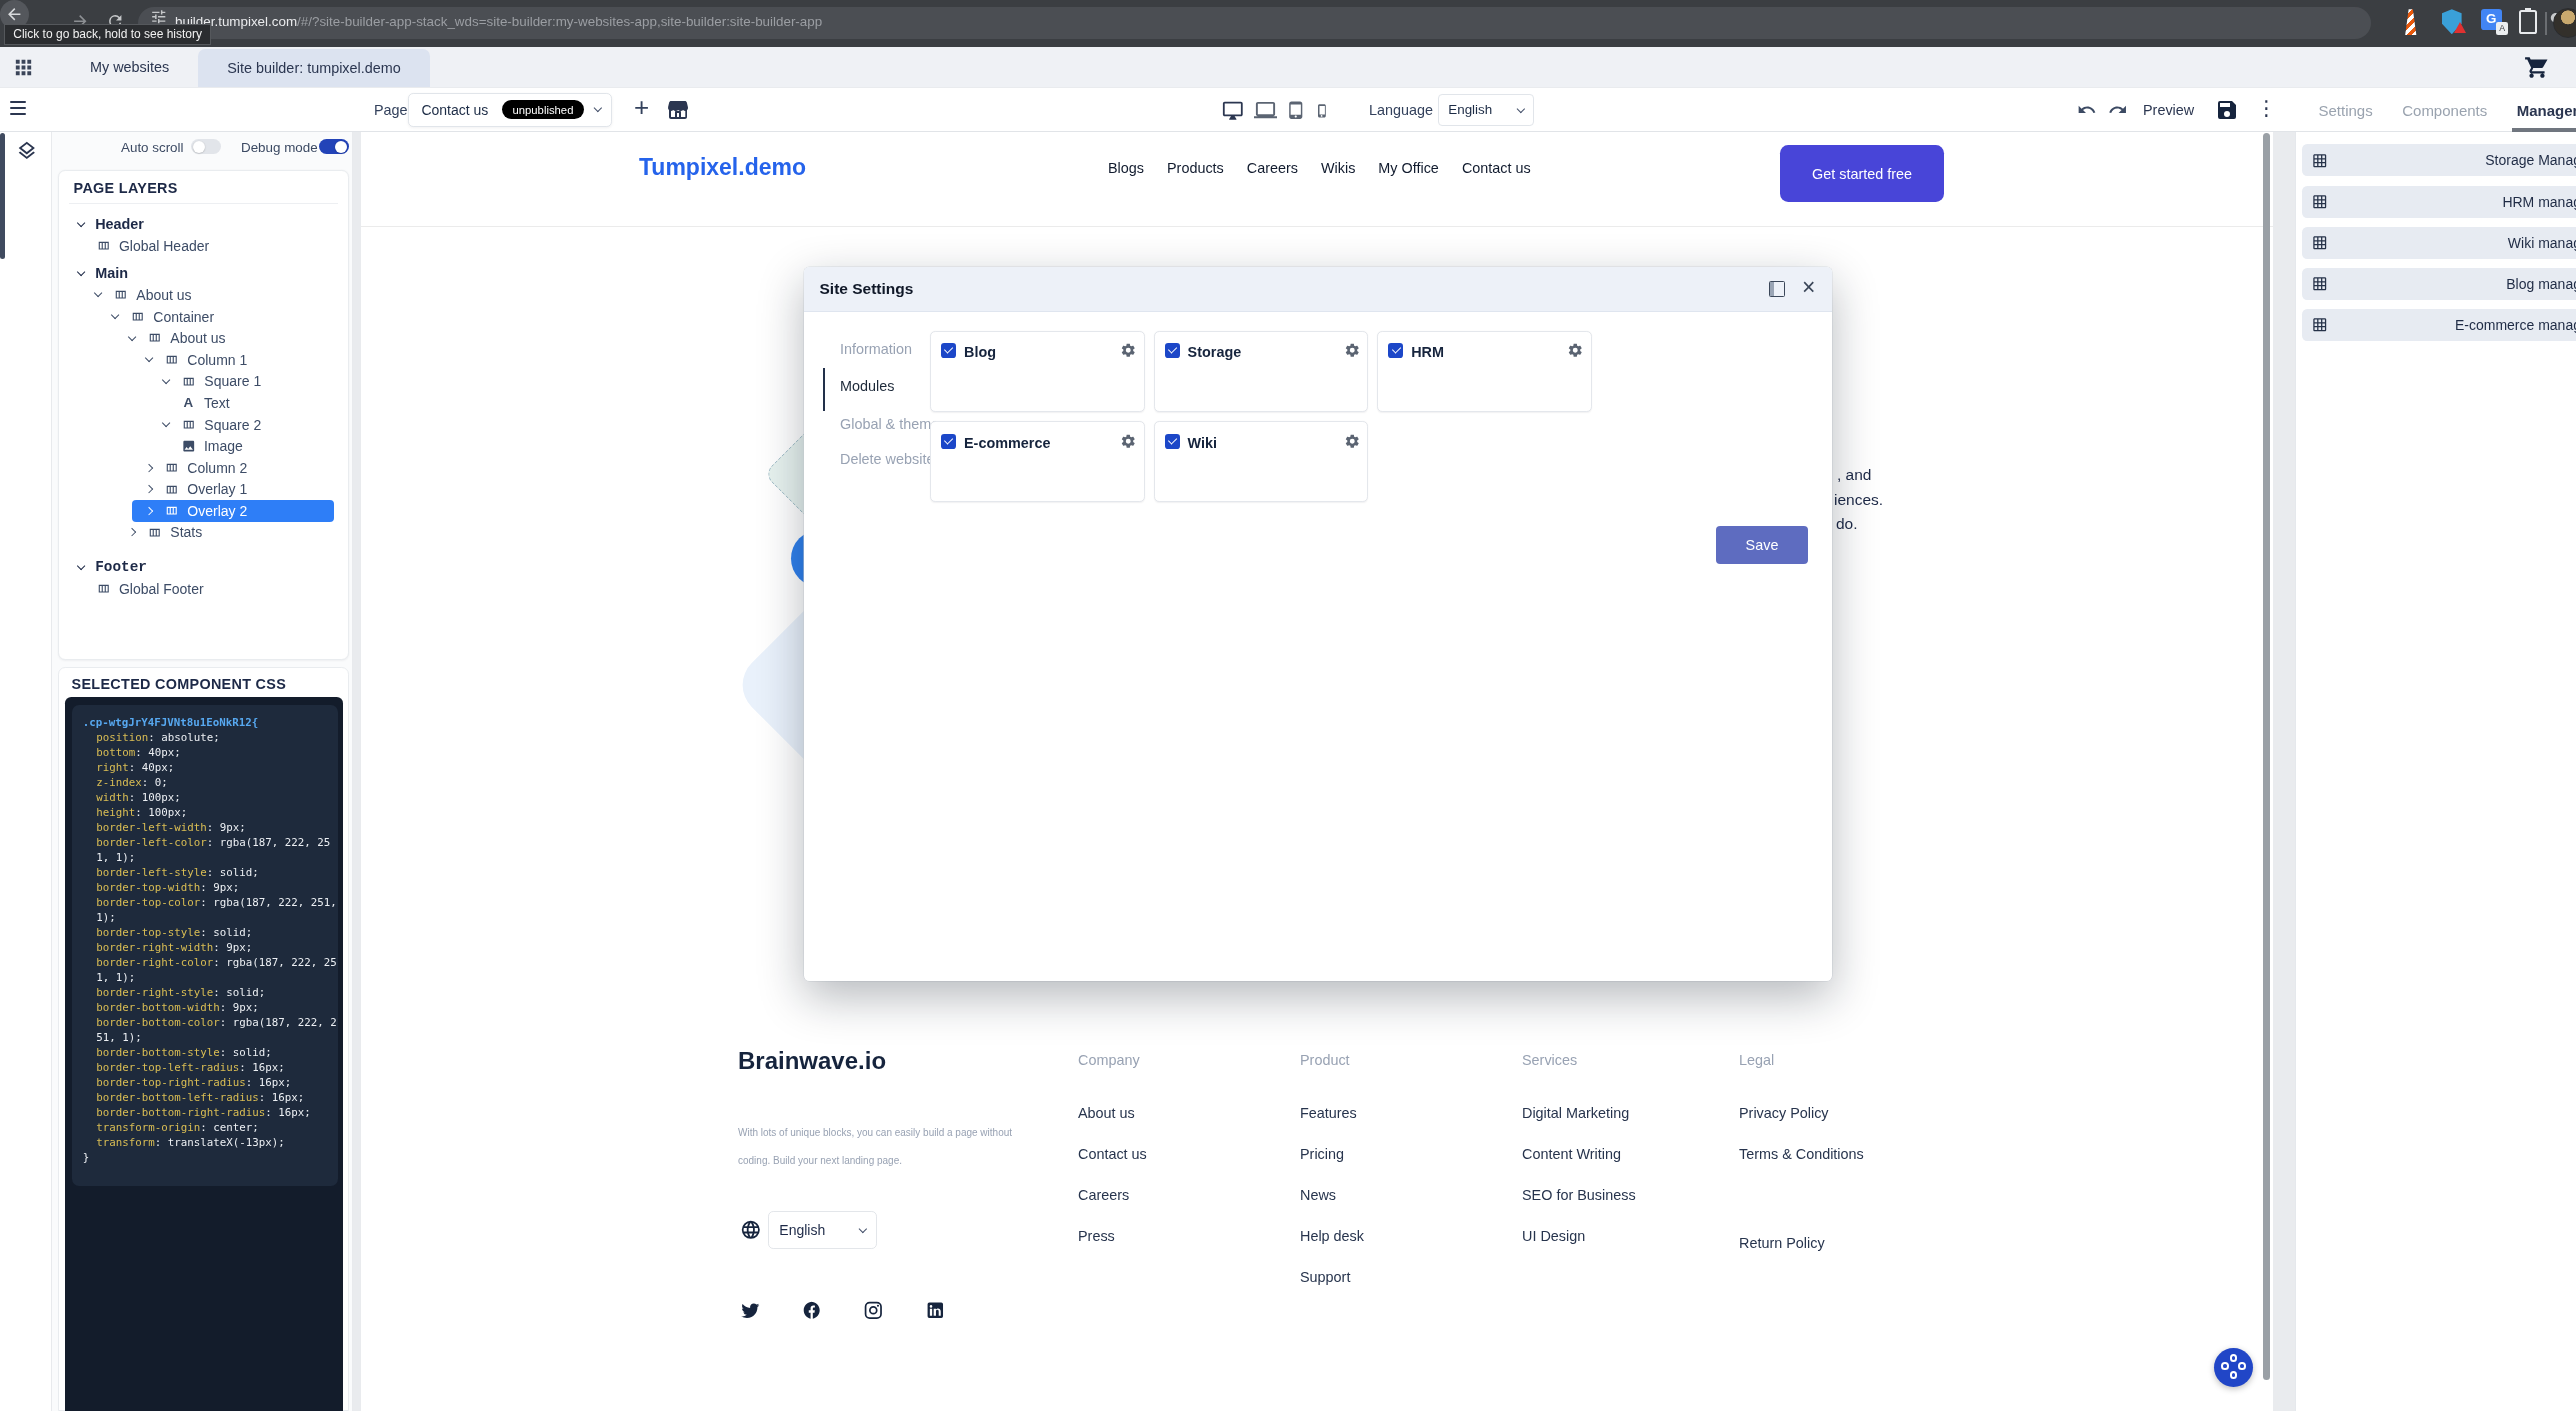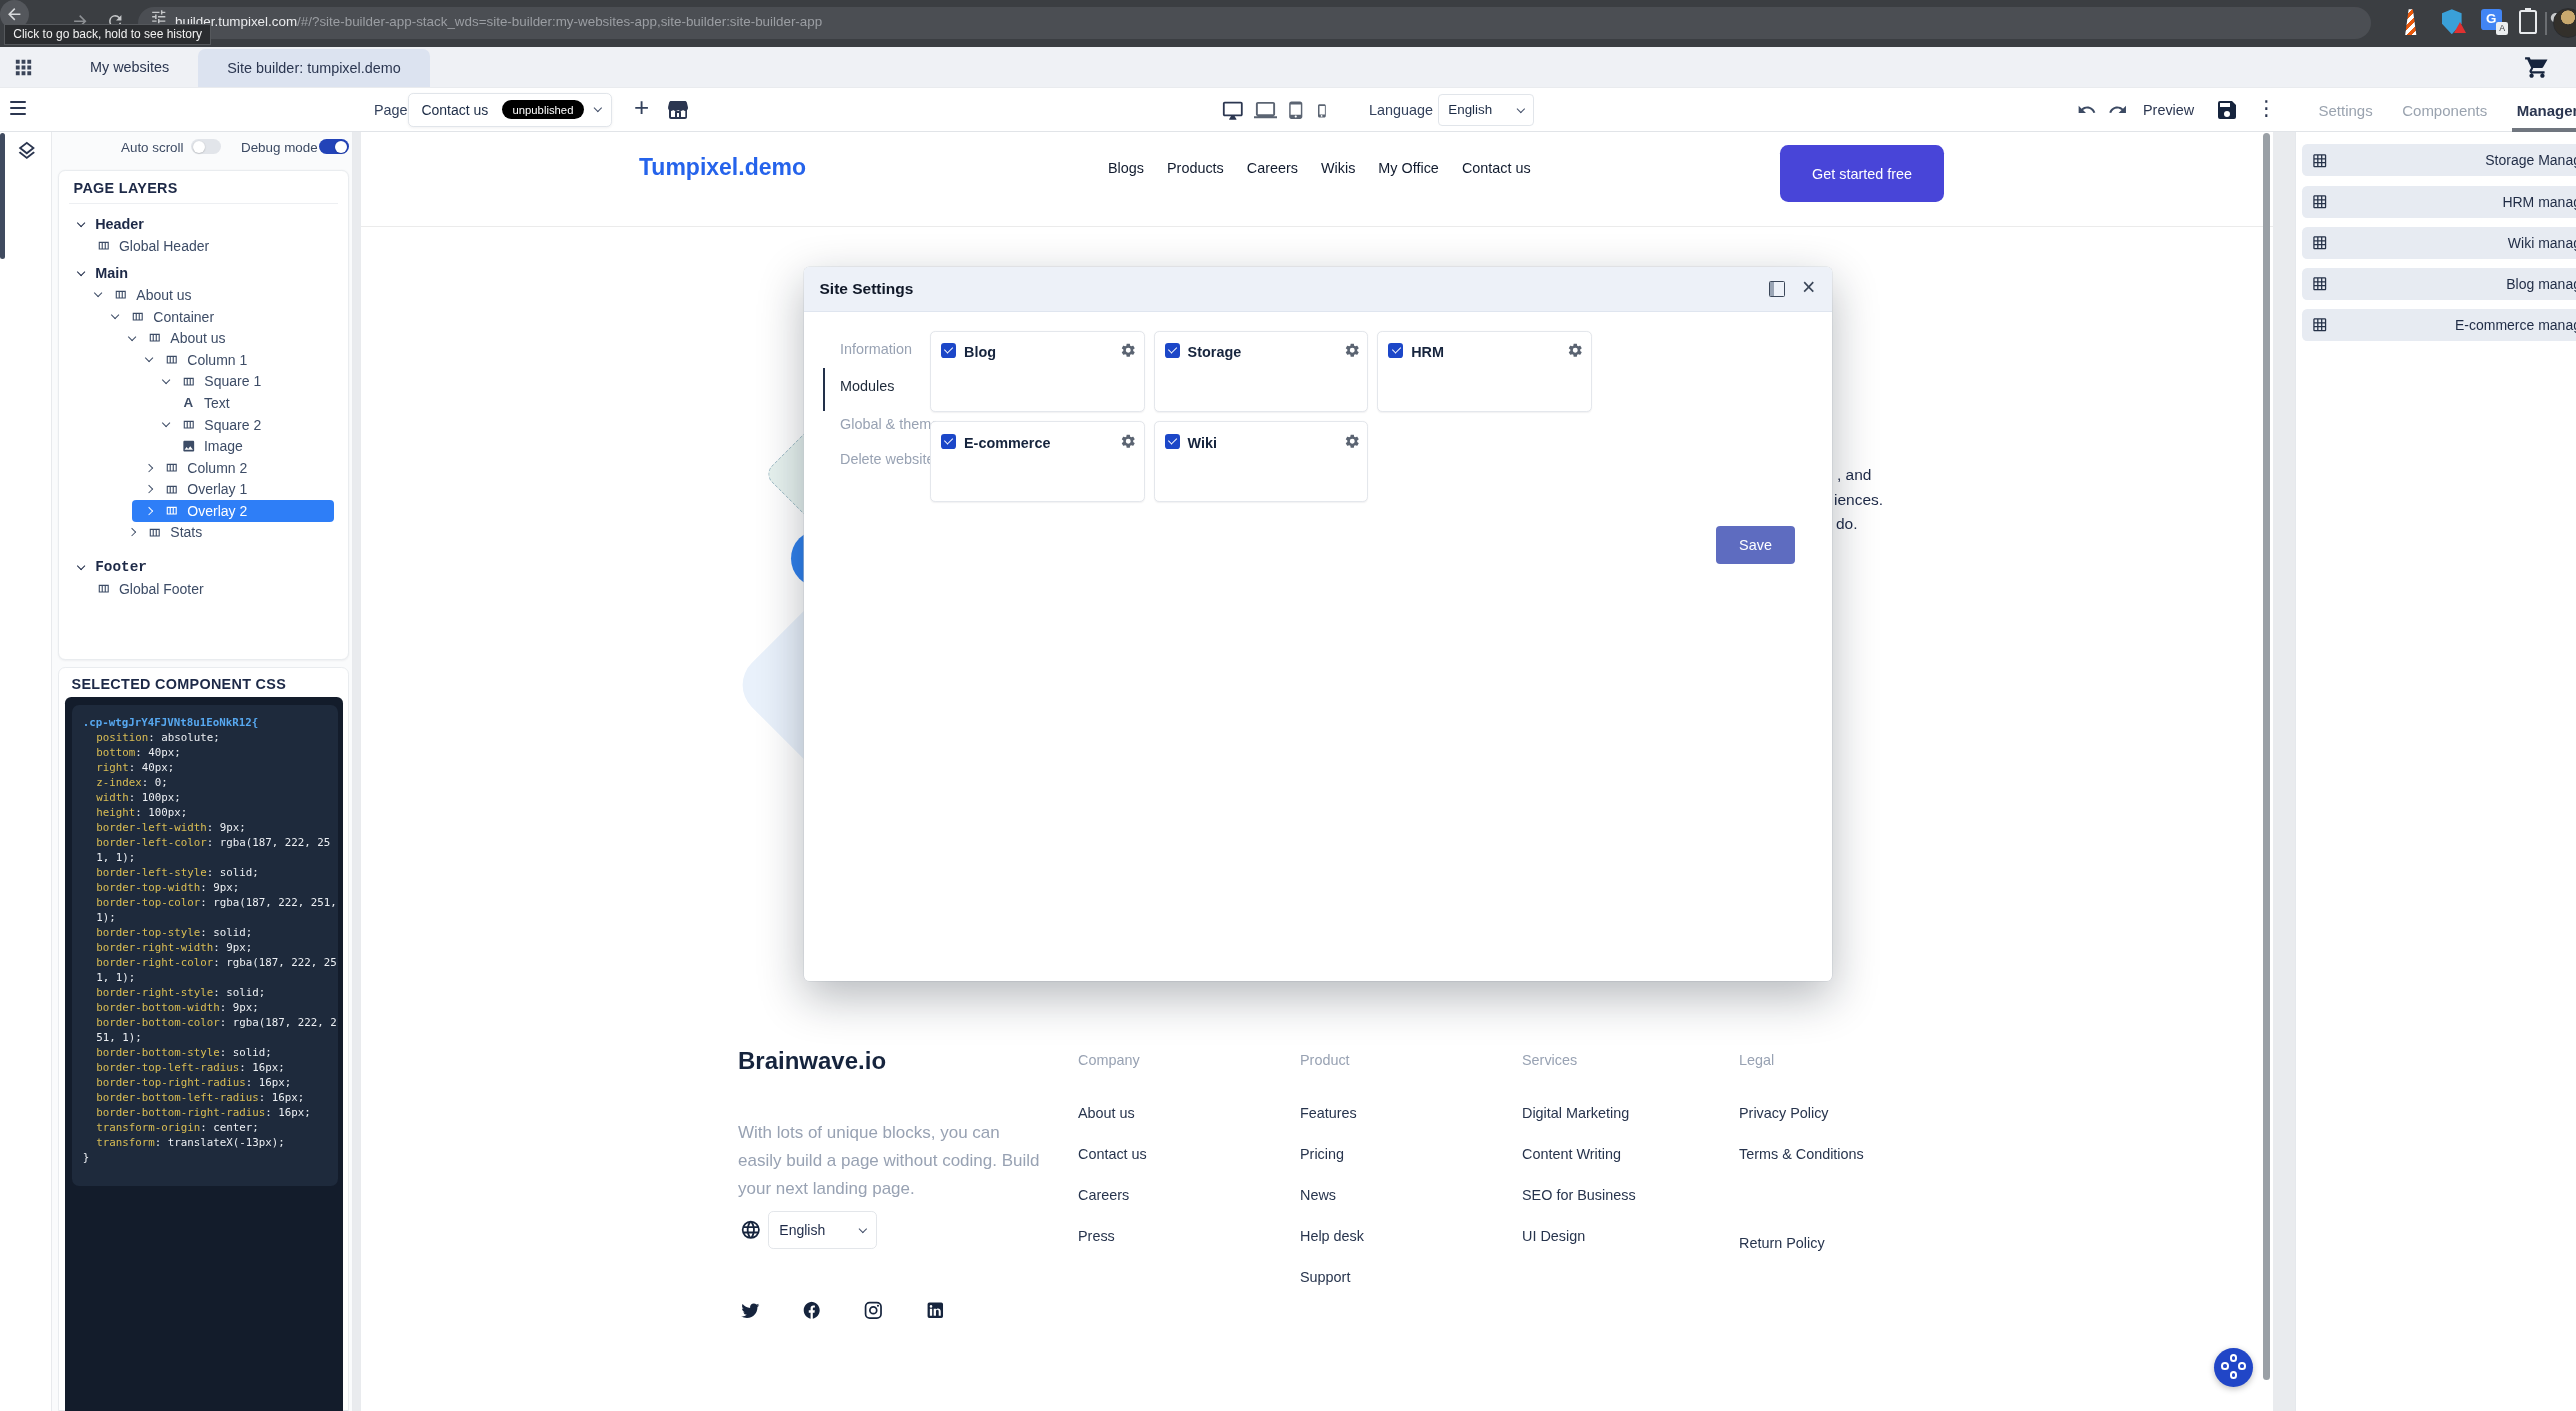--- a/index.html
+++ b/index.html
@@ -115,21 +115,21 @@
   #site-header-divider { position:absolute; left:0; top:95px; width:100%; height:1px; background:#ebebeb; }
   .deco { position:absolute; }
   #deco-dashed { left:428px; top:281px; width:124px; height:124px; background:#e7f2ef; border:1px dashed #a4bfca; border-radius:12.4px; transform:rotate(45deg); }
   #deco-diamond { left:404px; top:469px; width:170px; height:170px; background:#e9f1fb; border-radius:31px; transform:rotate(45deg); }
   #deco-circle { left:430px; top:399px; width:57px; height:57px; background:#2f80ed; border-radius:50%; }
   .fragment { position:absolute; font-size:15.5px; color:#1d2947; white-space:nowrap; }
 
   
   #site-footer { position:absolute; left:0; top:818px; width:100%; height:462px; }
   #footer-logo { position:absolute; left:377px; top:98px; font-size:24px; font-weight:800; color:#16243d; }
-  #footer-tagline { position:absolute; left:377px; top:170px; width:304px; font-size:17px; line-height:28px; color:#98a2b3; }
+  #footer-tagline { position:absolute; left:377px; top:170px; width:304px; font-size:10px; line-height:28px; color:#98a2b3; }
   #footer-lang { position:absolute; left:407px; top:262px; width:109px; height:38px; border:0.5px solid #e3e6ea; border-radius:5.2px; display:flex; align-items:center; padding:0 10.3px; }
   #footer-lang .val { font-size:14px; color:#1d2947; }
   #footer-lang .chev { margin-left:auto; margin-top:-2.6px; }
   #footer-globe { position:absolute; left:379px; top:270px; }
   #footer-socials { position:absolute; left:379px; top:351px; display:flex; gap:41px; }
   .fcol { position:absolute; top:0; width:196px; }
   .fcol .fhead { position:absolute; top:103px; font-size:14.4px; color:#98a2b3; }
   .fcol .flink { position:absolute; font-size:14.4px; color:#27344d; white-space:nowrap; }
   #canvas-scrollbar { position:absolute; left:1902px; top:1.5px; width:7.2px; height:1247px; background:#9aa0a6; border-radius:3.6px; }
   #fab { position:absolute; left:1853px; top:1217px; width:39px; height:39px; border-radius:50%; background:#2146c7; display:flex; align-items:center; justify-content:center; box-shadow:0 2.1px 6.2px rgba(0,0,0,.25); }
@@ -149,21 +149,21 @@
   #modal-close { position:absolute; left:998px; top:7.2px; font-size:23px; color:#3b4759; }
   .mnav { position:absolute; left:36px; font-size:14.4px; color:#98a2b3; }
   .mnav.active { color:#1d2939; font-weight:500; }
   #modal-accent { position:absolute; left:18.5px; top:101px; width:2.6px; height:43px; background:#22304a; }
   #module-grid { position:absolute; left:126px; top:64px; width:662px; display:grid; grid-template-columns:repeat(3, 1fr); gap:9.3px 8.8px; }
   .mod-card { position:relative; height:81px; background:#fff; border:1px solid #e4e7ec; border-radius:5.2px; box-shadow:0 0.5px 1.5px rgba(16,24,40,.06); }
   .cb { position:absolute; left:10.3px; top:11.3px; width:15px; height:15px; background:#1c47c8; border-radius:3.1px; }
   .cb:after { content:""; position:absolute; left:5.2px; top:2.1px; width:4.1px; height:7.2px; border-right:1.8px solid #fff; border-bottom:1.8px solid #fff; transform:rotate(45deg); }
   .mod-label { position:absolute; left:33px; top:12.4px; font-size:14.4px; font-weight:700; color:#16243d; }
   .mod-gear { position:absolute; right:7.2px; top:10.3px; }
-  #modal-save { position:absolute; left:912px; top:259px; width:79px; height:38px; background:#5e6cc0; border-radius:4.1px; color:#fff; font-size:14.4px; display:flex; align-items:center; justify-content:center; }
+  #modal-save { position:absolute; left:912px; top:259px; width:92px; height:38px; background:#5e6cc0; border-radius:4.1px; color:#fff; font-size:14.4px; display:flex; align-items:center; justify-content:center; }
 
   svg { display:block; }
 </style>
 </head>
 <body>
 
 <div id="root">
 
   <div id="browser-bar">
     <div id="back-wrap">

